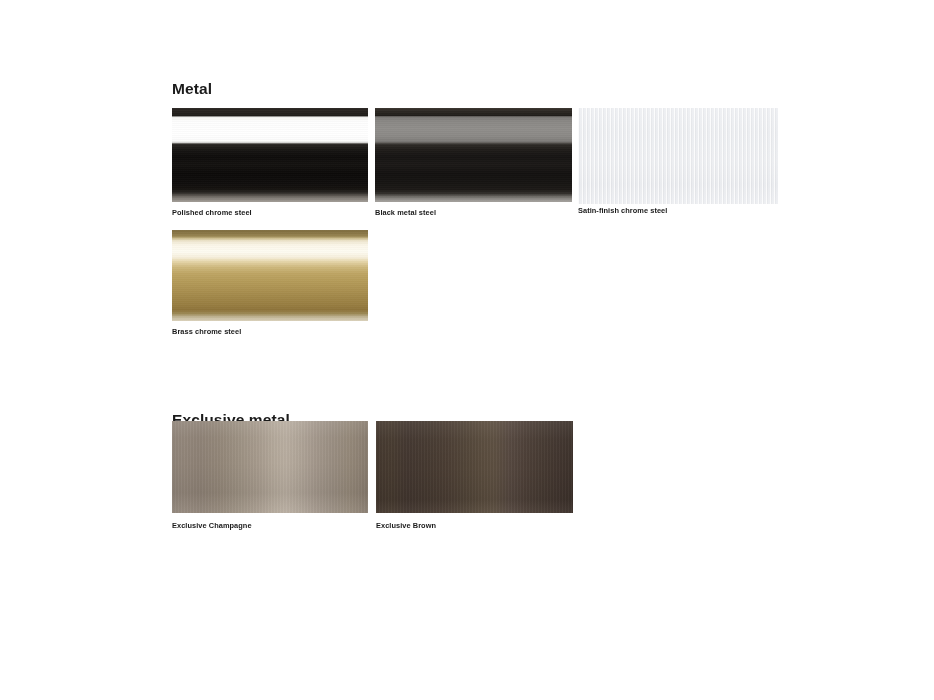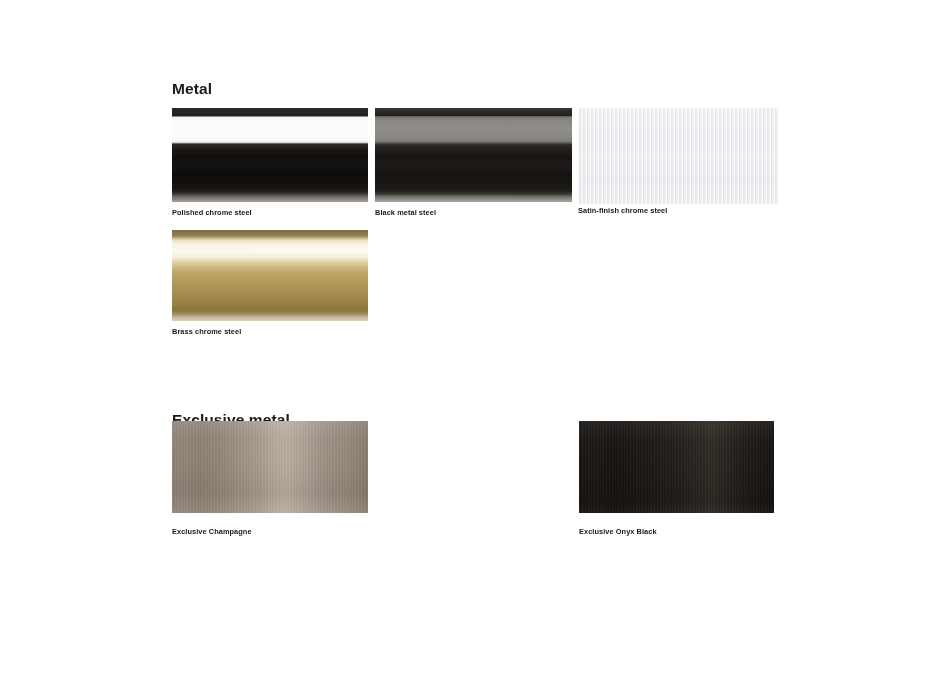--- a/index.html
+++ b/index.html
@@ -72,21 +72,21 @@
   #sw-satin     { left: 578px; top: 108px; width: 200px; height: 96px; }
   #sw-brass     { left: 172px; top: 230px; width: 196px; height: 91px; }
 
   
   #sw-champagne { left: 172px; top: 421px; width: 196px; height: 92px; }
   #sw-brown     { left: 376px; top: 421px; width: 197px; height: 92px; }
   #sw-onyx      { left: 579px; top: 421px; width: 195px; height: 92px; }
   #sw-spacegray { left: 172px; top: 538px; width: 196px; height: 92px; }
 
   .cap-r1 { top: 101px; }   
-  .cap-r2 { top: 107px; }
+  .cap-r2 { top: 101px; }
 
   
 
   
   .fill-polished {
     background:
       linear-gradient(to bottom,
         #2b2724 0%,
         #24201d 5%,
         #1e1b18 8.5%,
@@ -378,22 +378,22 @@
 
   <h2 class="section-title section-exclusive-title">Exclusive metal</h2>
 
   <div class="swatch" id="sw-champagne">
     <div class="tile fill-champagne">
       <div class="brush"></div>
     </div>
     <div class="caption cap-r2">Exclusive Champagne</div>
   </div>
 
-
-  <div class="swatch" id="sw-onyx">
-    <div class="tile fill-onyx">
-      <div class="brush"></div>
-    </div>
-    <div class="caption cap-r2">Exclusive Onyx Black</div>
-  </div>
+  <div class="swatch" id="sw-brown">
+    <div class="tile fill-brown">
+      <div class="brush"></div>
+    </div>
+    <div class="caption cap-r2">Exclusive Brown</div>
+  </div>
+
 
 
 </div>
 
 </body></html>

